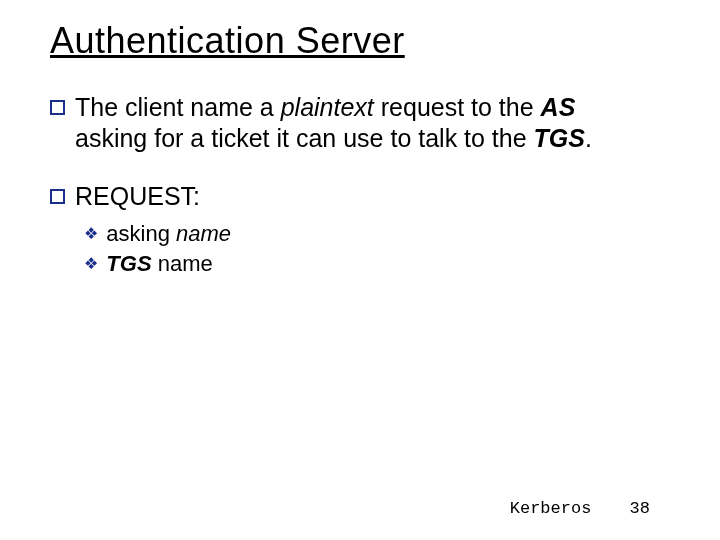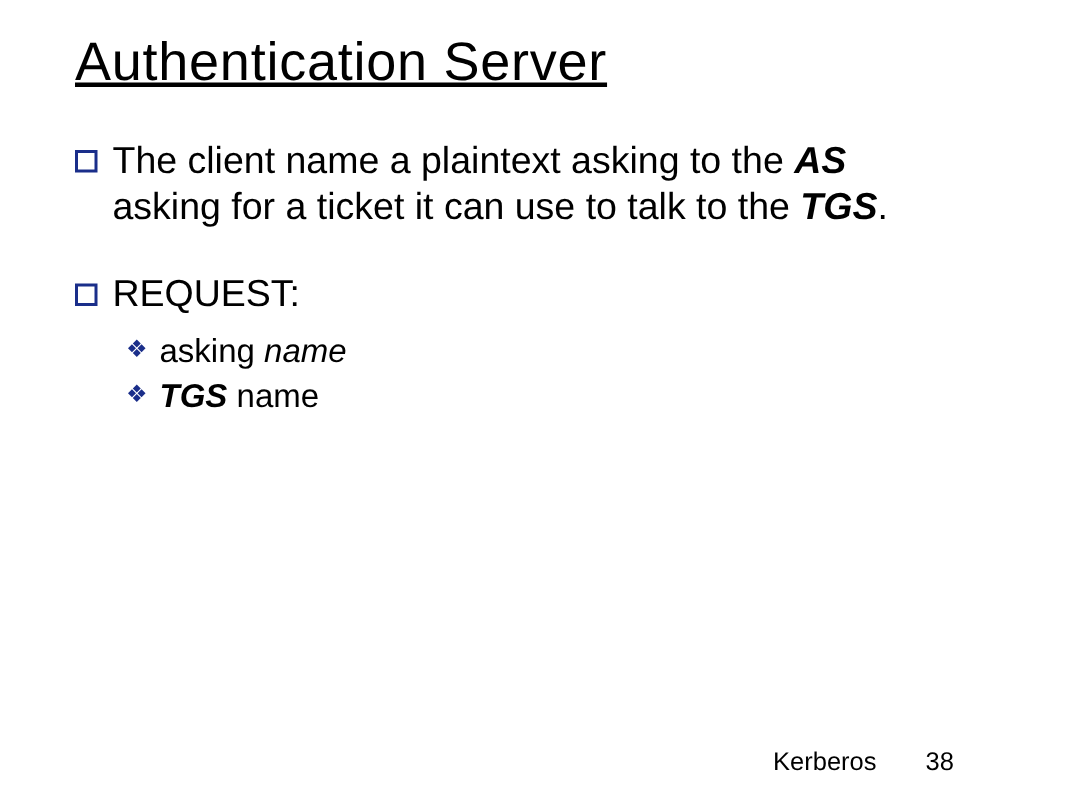--- a/index.html
+++ b/index.html
@@ -67,41 +67,41 @@
     flex: 1 1 auto;
     font-family: "Comic Sans MS", "Comic Sans", cursive, sans-serif;
   }
   .sub-group {
     margin-top: -18px;
     margin-bottom: 26px;
   }
   .footer {
     position: absolute;
     bottom: 22px;
-    right: 52px;
+    right: 38px;
     font-size: 17px;
-    font-family: Liberation Sans, sans-serif;
+    font-family: Liberation Mono, monospace;
   }
   .footer .pagenum {
     display: inline-block;
     margin-left: 28px;
   }
   b { font-weight: bold; }
 </style>
 </head>
 <body>
 
 <div class="slide">
 
   <h1 class="title">Authentication Server</h1>
 
   <div class="bullet-l1">
     <div class="marker"></div>
     <div class="text">
-      <span class="comic">The client name a </span><span class="comic" style="">plaintext</span><span class="comic"> asking to the </span><b><span class="comic" style="font-style:italic">AS</span></b><span class="comic"> asking for a ticket it can use to talk to the </span><b><span class="comic" style="font-style:italic">TGS</span></b><span class="comic">.</span>
+      <span class="comic">The client name a </span><span class="comic" style="font-style:italic">plaintext</span><span class="comic"> request to the </span><b><span class="comic" style="font-style:italic">AS</span></b><span class="comic"> asking for a ticket it can use to talk to the </span><b><span class="comic" style="font-style:italic">TGS</span></b><span class="comic">.</span>
     </div>
   </div>
 
   <div class="bullet-l1">
     <div class="marker"></div>
     <div class="text">
       <span class="comic">REQUEST:</span>
     </div>
   </div>
 

